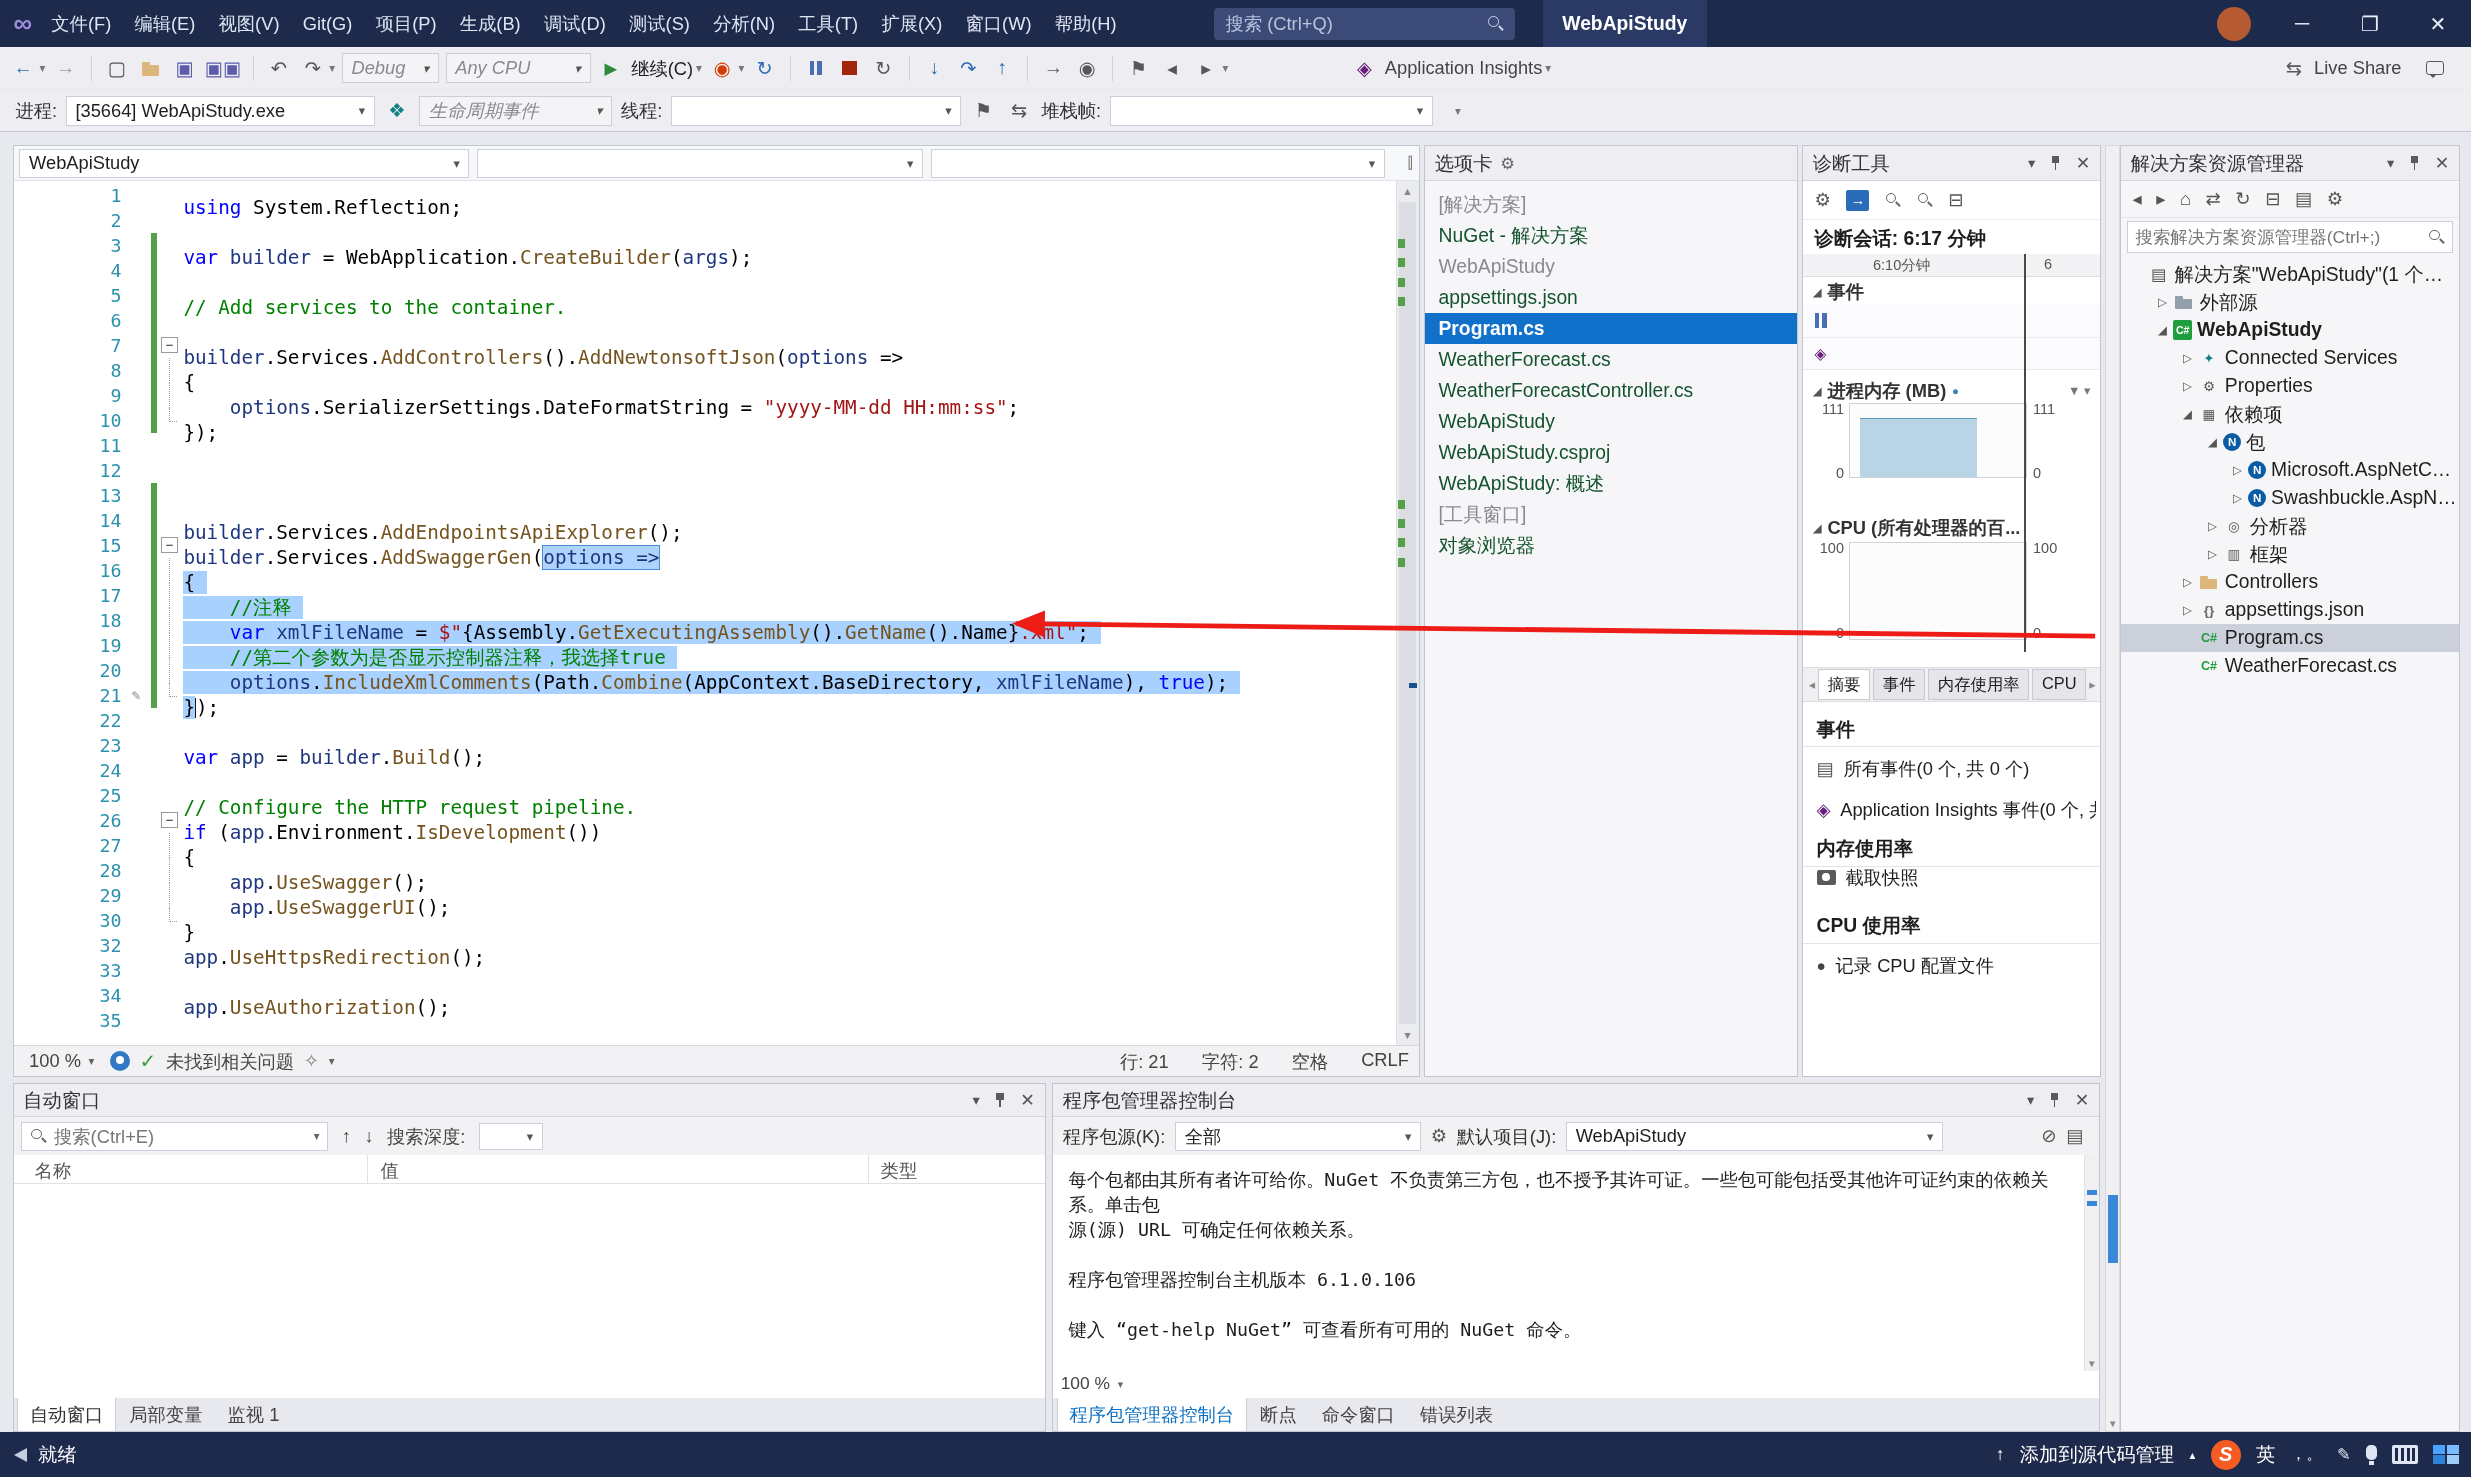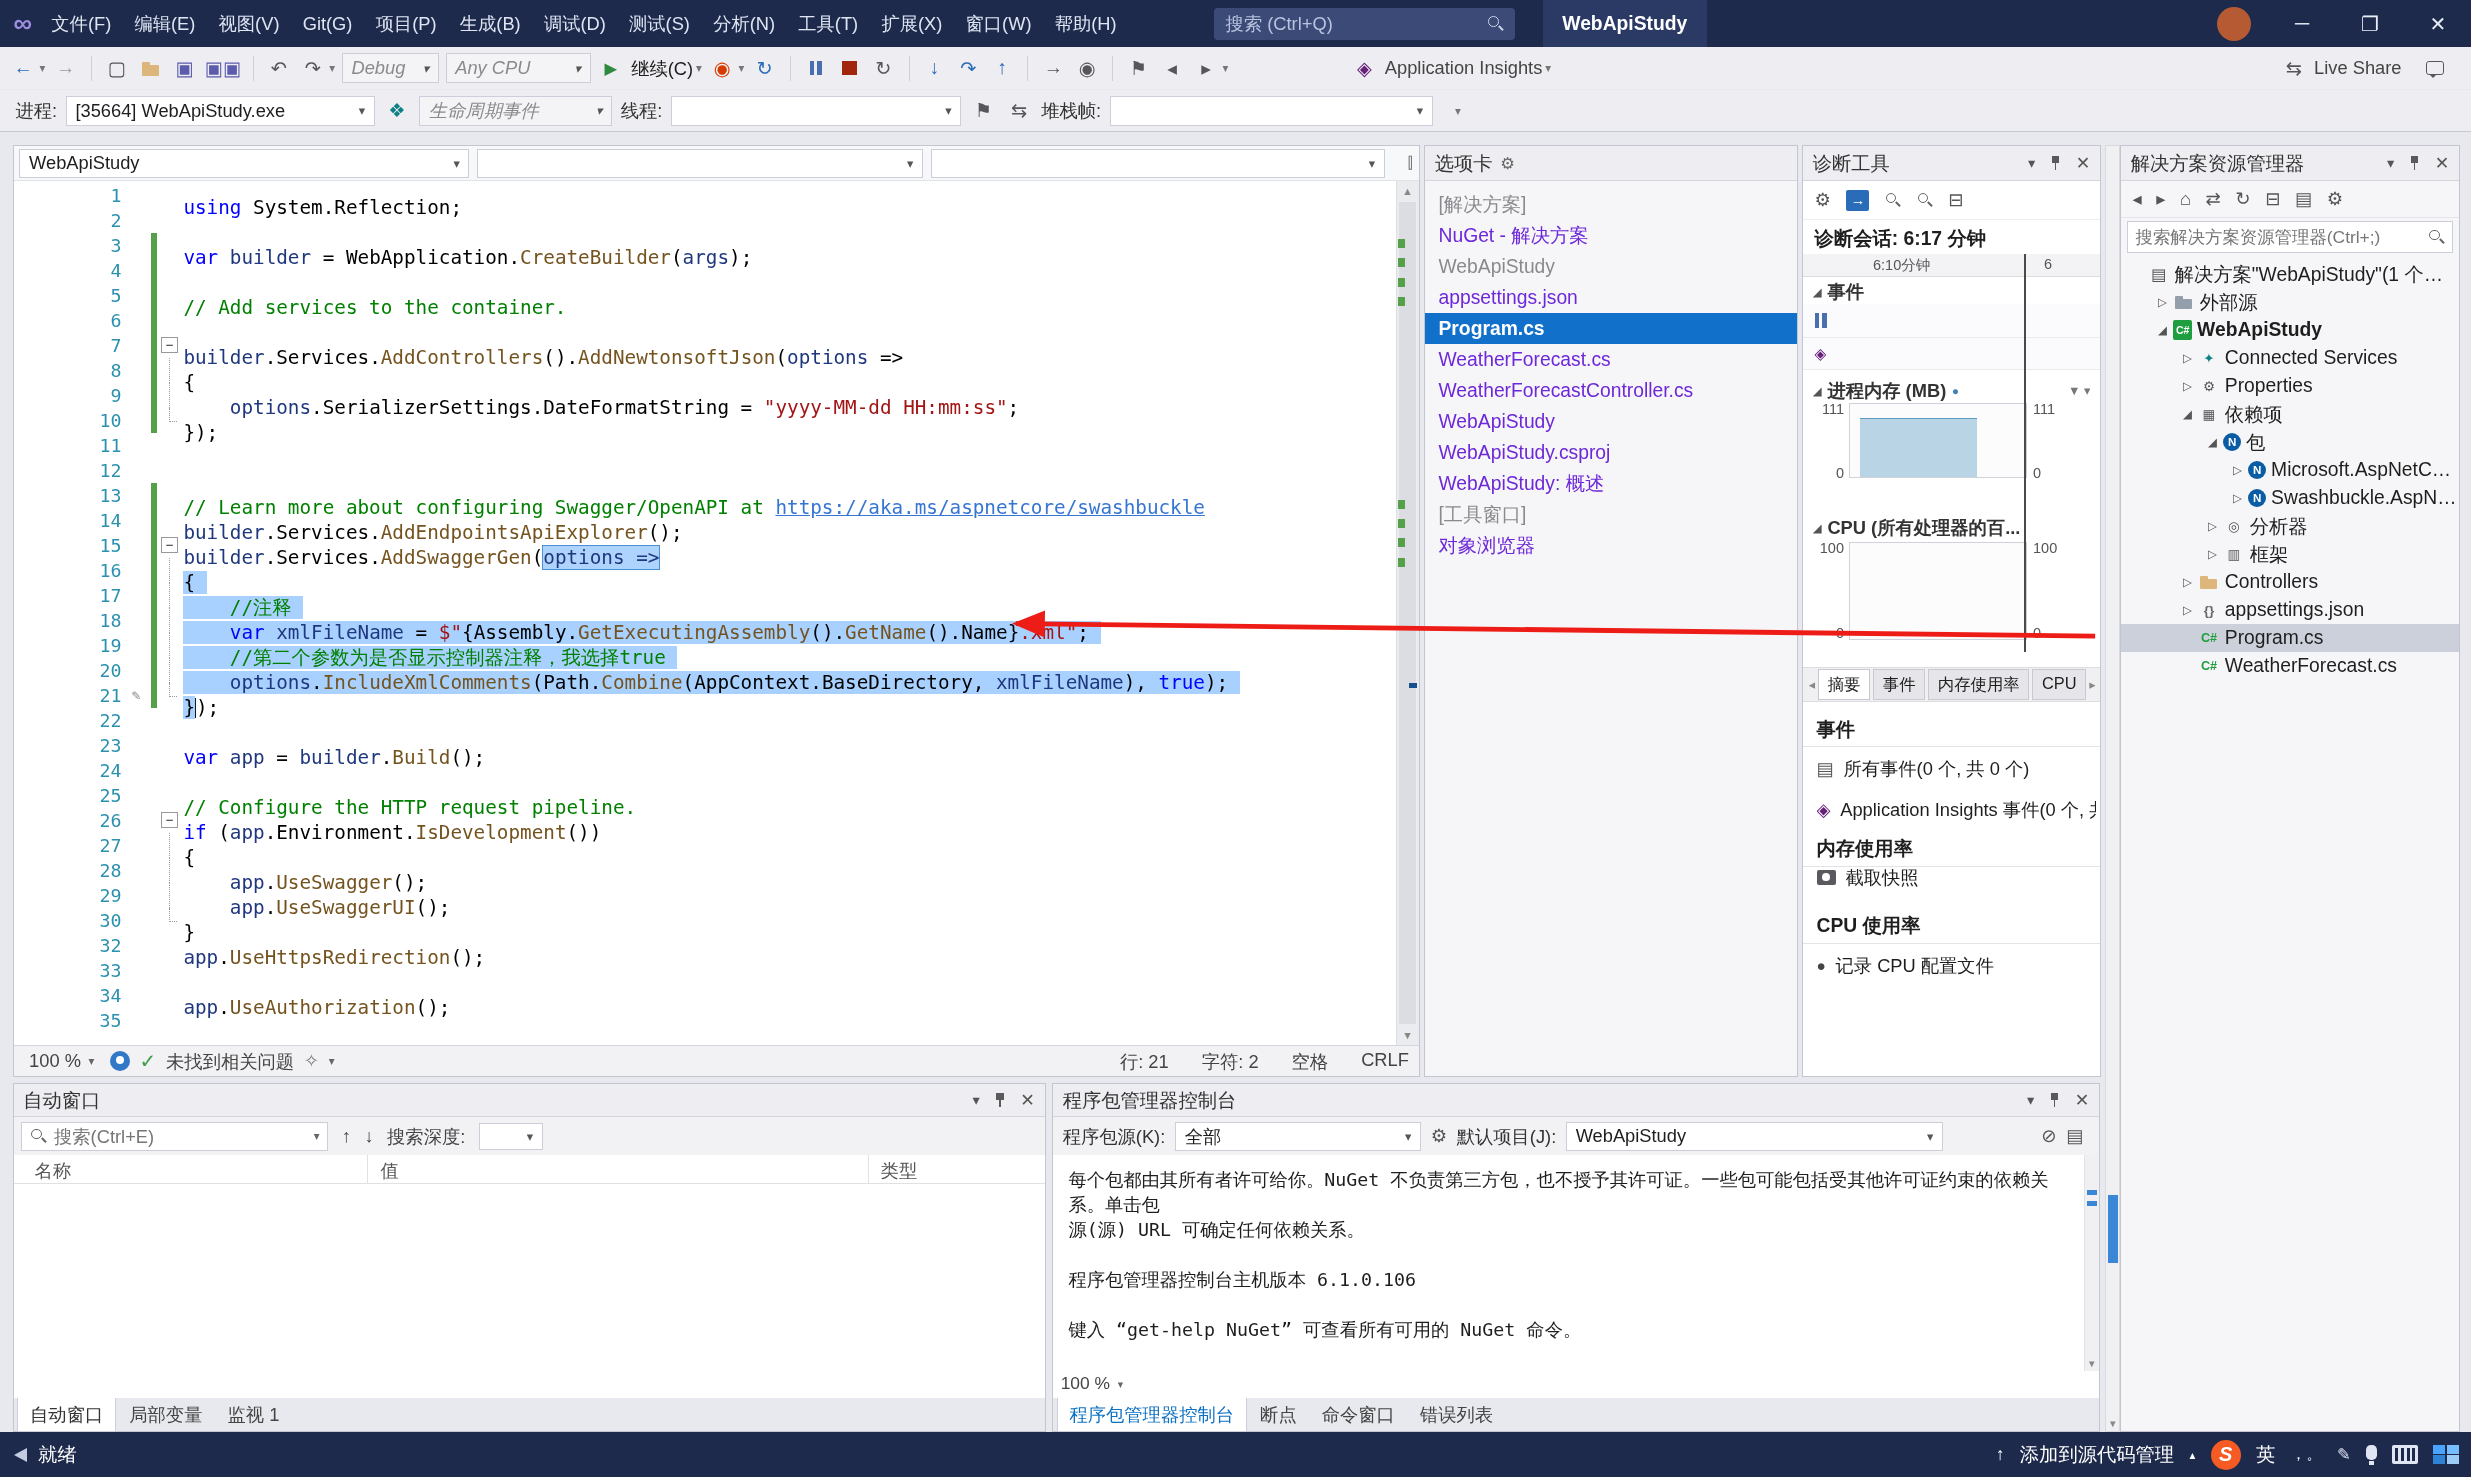--- a/index.html
+++ b/index.html
@@ -79,21 +79,21 @@
 .ed-status{position:absolute;left:0;right:0;bottom:0;height:31px;background:#f2f2f5;border-top:1px solid #d5d6dd;display:flex;align-items:center;font-size:18.3px;color:#444;padding:0 9.7px;gap:9.7px;}
 .ed-status .right{margin-left:auto;display:flex;gap:33px;}
 .health-icon{width:20px;height:20px;border-radius:50%;background:#3178c6;position:relative;}
 .health-icon::after{content:'';position:absolute;left:5.8px;top:4.8px;width:8.7px;height:8.7px;border-radius:50%;background:#fff;}
 .zoom-dd{display:flex;align-items:center;gap:7.7px;padding:1.9px 5.8px;}
 
 
 .tabs-panel{left:1424px;top:145px;width:374px;height:932px;}
 .tp-list{padding-top:7.7px;font-size:19.3px;}
 .tp-group{height:31px;line-height:31px;padding-left:13.5px;color:#8a8a8e;white-space:nowrap;overflow:hidden;}
-.tp-item{height:31px;line-height:31px;padding-left:13.5px;color:#6d28d9;white-space:nowrap;overflow:hidden;}
+.tp-item{height:31px;line-height:31px;padding-left:13.5px;color:#14532d;white-space:nowrap;overflow:hidden;}
 .tp-item.active{background:#1070ca;color:#fff;font-weight:bold;}
 
 
 .diag-panel{left:1802px;top:145px;width:299px;height:932px;background:#fff;}
 .diag-tools{position:absolute;top:35px;left:0;right:0;height:39px;display:flex;align-items:center;gap:15.4px;padding:0 11.6px;color:#555;font-size:18.3px;border-bottom:1px solid #ececf1;}
 .export-icon{width:23px;height:21px;background:#2b6cb8;color:#fff;font-size:14.5px;display:flex;align-items:center;justify-content:center;border-radius:1.9px;}
 .diag-session{position:absolute;top:79px;left:11.6px;font-weight:bold;font-size:19.3px;}
 .diag-ruler{position:absolute;top:108px;left:0;right:0;height:23px;background:#f3f3f6;border-bottom:1px solid #ddd;font-size:14.5px;color:#555;}
 .diag-sec{position:absolute;left:0;right:0;font-size:18.3px;color:#333;padding-left:9.7px;display:flex;align-items:center;gap:5.8px;white-space:nowrap;overflow:hidden;}
 .tri{font-size:11.6px;color:#555;}
@@ -401,21 +401,20 @@
             <div class="edit-slot"></div>
             <div class="bar-slot"></div>
             <div class="fold-slot"></div>
             <div class="code-text"></div>
           </div>
           <div class="code-row">
             <div class="ln">13</div>
             <div class="edit-slot"></div>
             <div class="bar-slot chg"></div>
             <div class="fold-slot"></div>
-            <div class="code-text"><span class="tk cm">// Learn more about configuring Swagger/OpenAPI at </span><span class="tk lk">https://aka.ms/aspnetcore/swashbuckle</span></div>
           </div>
           <div class="code-row">
             <div class="ln">14</div>
             <div class="edit-slot"></div>
             <div class="bar-slot chg"></div>
             <div class="fold-slot"></div>
             <div class="code-text"><span class="tk vr">builder</span><span class="tk pl">.Services.</span><span class="tk me">AddEndpointsApiExplorer</span><span class="tk pl">();</span></div>
           </div>
           <div class="code-row">
             <div class="ln">15</div>

